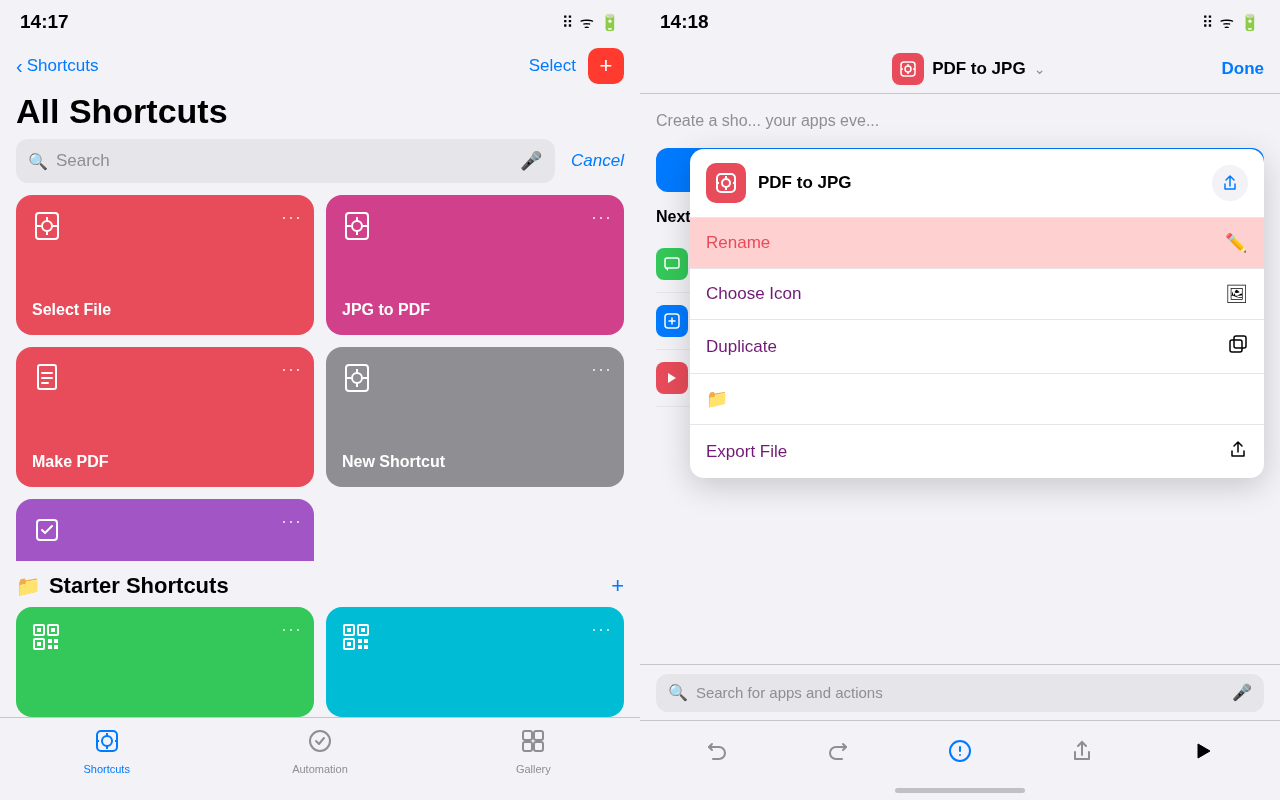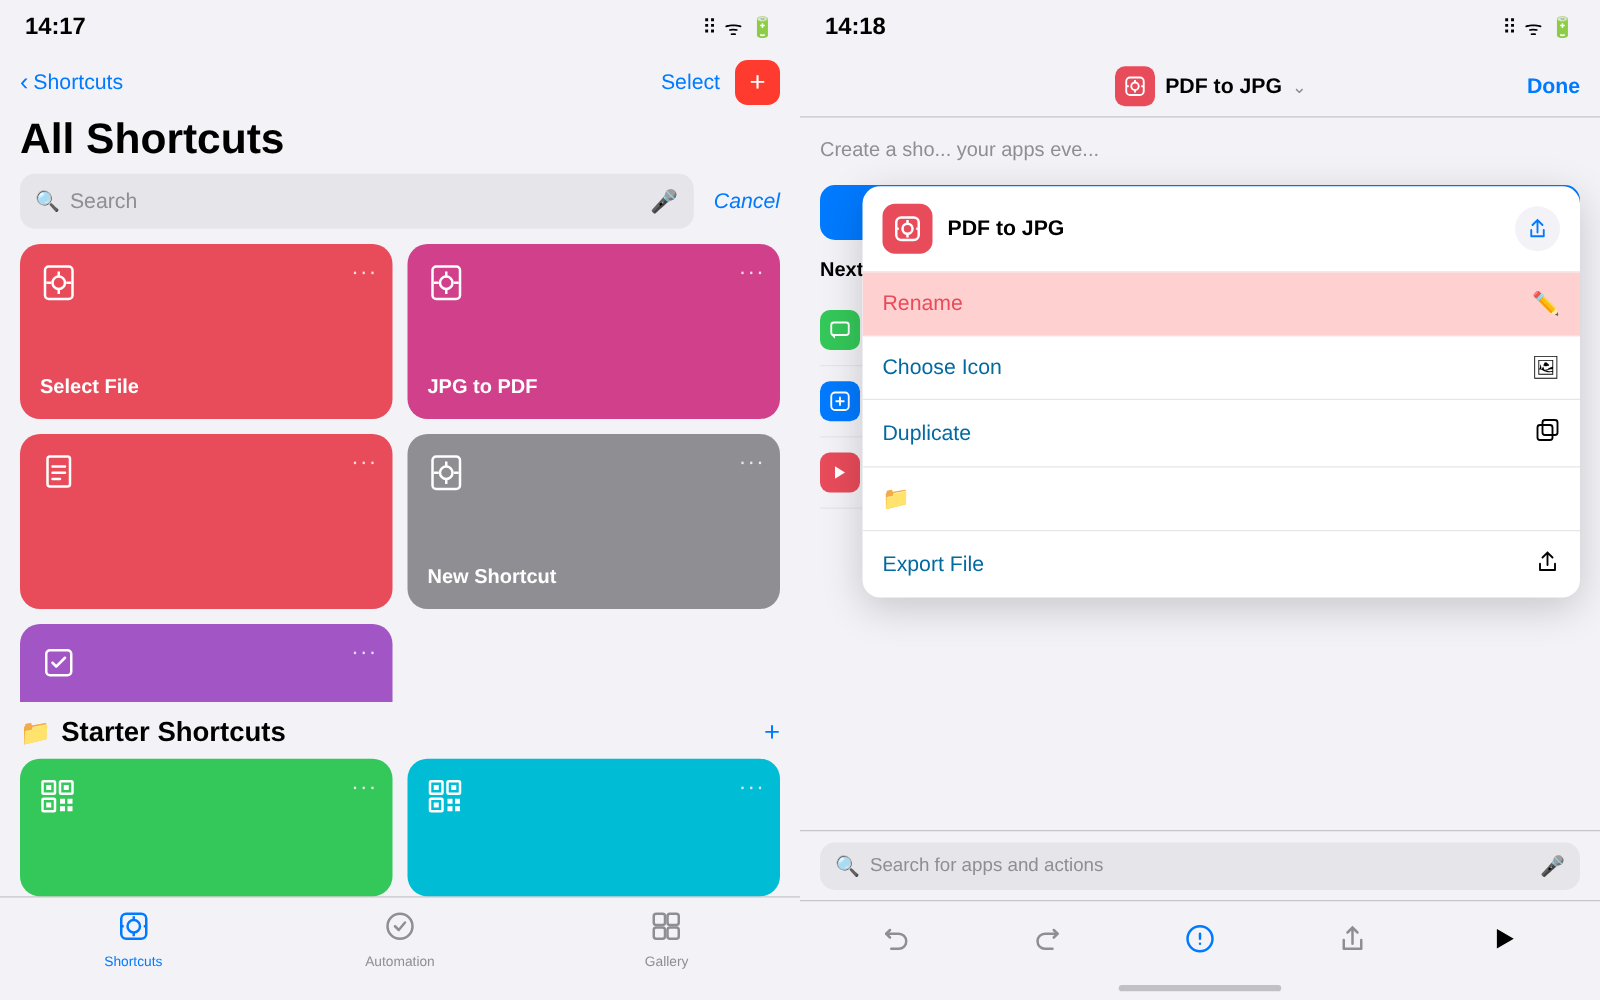--- a/index.html
+++ b/index.html
@@ -459,21 +459,21 @@
       border-bottom: none;
     }
 
     .dropdown-menu-item.active {
       background: #ffd0d0;
     }
 
     .dropdown-menu-label {
       flex: 1;
       font-size: 17px;
-      color: #0369a1;
+      color: #701a75;
     }
 
     .dropdown-menu-icon {
       color: #000;
       font-size: 18px;
     }
 
     .dropdown-menu-item.active .dropdown-menu-label {
       color: #e84b5a;
       font-weight: 500;
@@ -640,20 +640,21 @@
     </div>
 
     <div class="shortcut-tile tile-red2">
       <span class="tile-icon">
         <svg width="30" height="30" viewBox="0 0 30 30" fill="none">
           <rect x="6" y="2" width="18" height="24" rx="2" fill="none" stroke="white" stroke-width="2"></rect>
           <path d="M10 10h10M10 15h10M10 20h6" stroke="white" stroke-width="2" stroke-linecap="round"></path>
         </svg>
       </span>
       <span class="tile-menu">···</span>
+      <span class="tile-label">Make PDF</span>
     </div>
 
     <div class="shortcut-tile tile-gray">
       <span class="tile-icon">
         <svg width="30" height="30" viewBox="0 0 30 30" fill="none">
           <rect x="4" y="2" width="22" height="26" rx="3" fill="none" stroke="white" stroke-width="2"></rect>
           <path d="M10 15c0-2.8 2.2-5 5-5s5 2.2 5 5-2.2 5-5 5-5-2.2-5-5z" fill="none" stroke="white" stroke-width="2"></path>
           <path d="M15 10v-4M15 24v-4M5 15H9M21 15h4" stroke="white" stroke-width="2"></path>
         </svg>
       </span>

